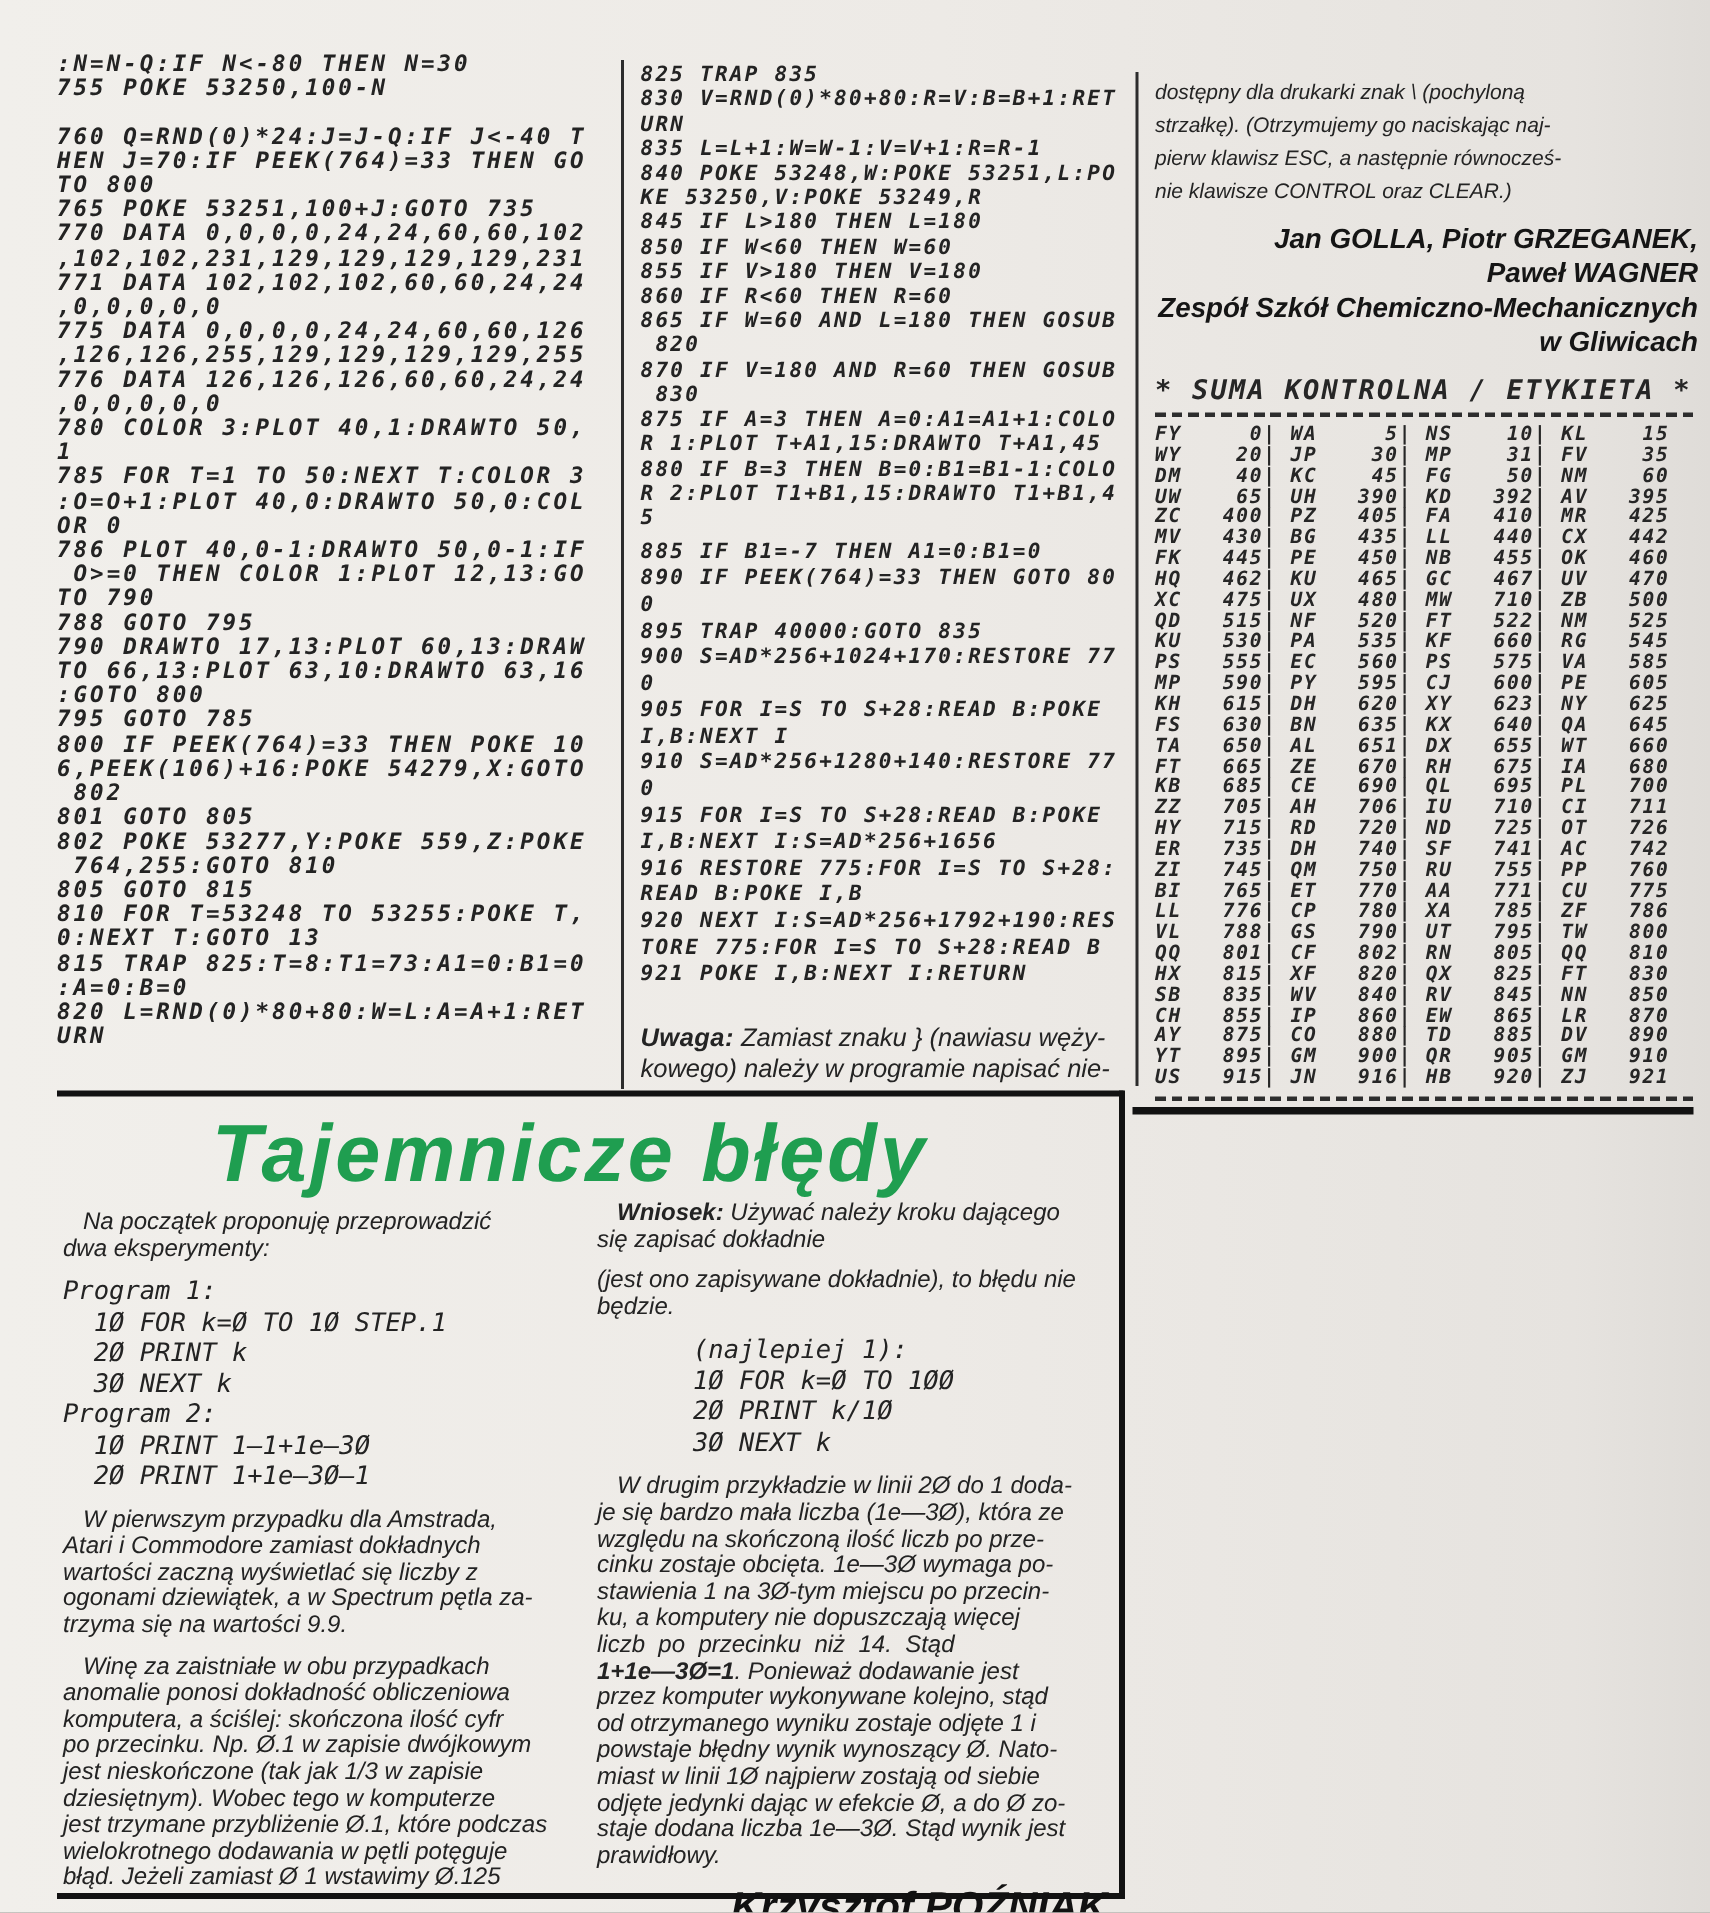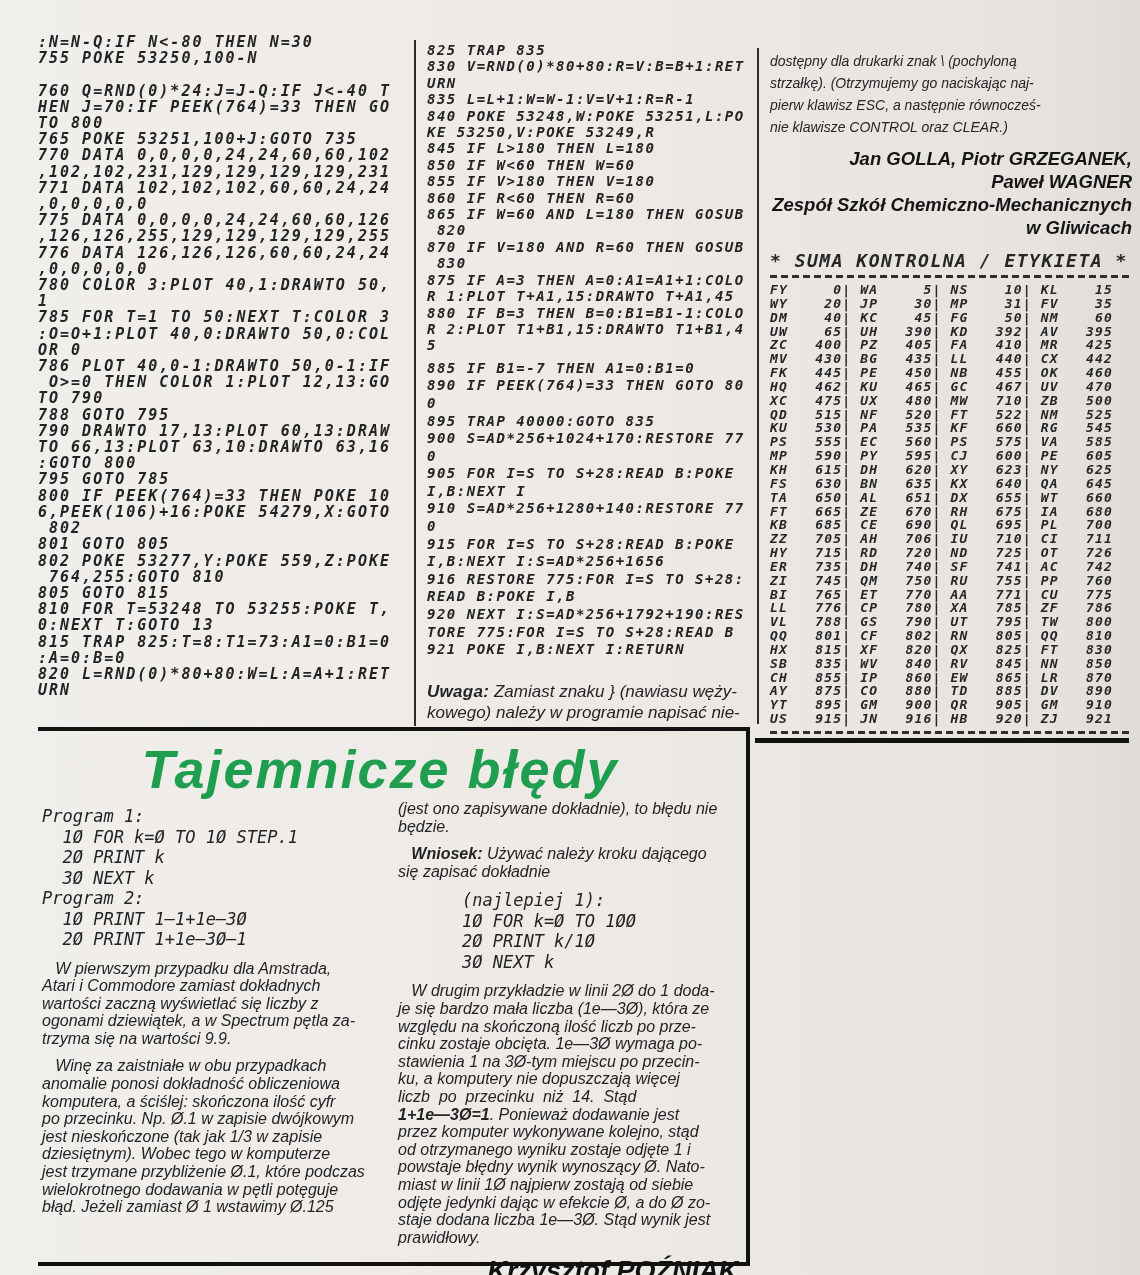--- a/index.html
+++ b/index.html
@@ -197,20 +197,22 @@
   </div>
 
   <div class="hline art-top"></div>
   <div class="vline art-right"></div>
   <div class="hline art-bottom"></div>
   <div class="hline right-top"></div>
 
   <h1 class="article-title" style="color: rgb(31, 158, 80);">Tajemnicze błędy</h1>
 
   <div class="art-col art-left">
+    <p class="para">   Na początek proponuję przeprowadzić
+dwa eksperymenty:</p>
     <pre class="codeblock">Program 1:
   1Ø FOR k=Ø TO 1Ø STEP.1
   2Ø PRINT k
   3Ø NEXT k
 Program 2:
   1Ø PRINT 1—1+1e—3Ø
   2Ø PRINT 1+1e—3Ø—1</pre>
     <p class="para">   W pierwszym przypadku dla Amstrada,
 Atari i Commodore zamiast dokładnych
 wartości zaczną wyświetlać się liczby z
@@ -221,24 +223,24 @@
 komputera, a ściślej: skończona ilość cyfr
 po przecinku. Np. Ø.1 w zapisie dwójkowym
 jest nieskończone (tak jak 1/3 w zapisie
 dziesiętnym). Wobec tego w komputerze
 jest trzymane przybliżenie Ø.1, które podczas
 wielokrotnego dodawania w pętli potęguje
 błąd. Jeżeli zamiast Ø 1 wstawimy Ø.125</p>
   </div>
 
   <div class="art-col art-right">
+    <p class="para"><b>   Wniosek:</b><span> Używać należy kroku dającego
+się zapisać dokładnie</span></p>
     <p class="para">(jest ono zapisywane dokładnie), to błędu nie
 będzie.</p>
-    <p class="para"><b>   Wniosek:</b><span> Używać należy kroku dającego
-się zapisać dokładnie</span></p>
     <pre class="codeblock indented">(najlepiej 1):
 1Ø FOR k=Ø TO 1ØØ
 2Ø PRINT k/1Ø
 3Ø NEXT k</pre>
     <p class="para"><span>   W drugim przykładzie w linii 2Ø do 1 doda-
 je się bardzo mała liczba (1e—3Ø), która ze
 względu na skończoną ilość liczb po prze-
 cinku zostaje obcięta. 1e—3Ø wymaga po-
 stawienia 1 na 3Ø-tym miejscu po przecin-
 ku, a komputery nie dopuszczają więcej

